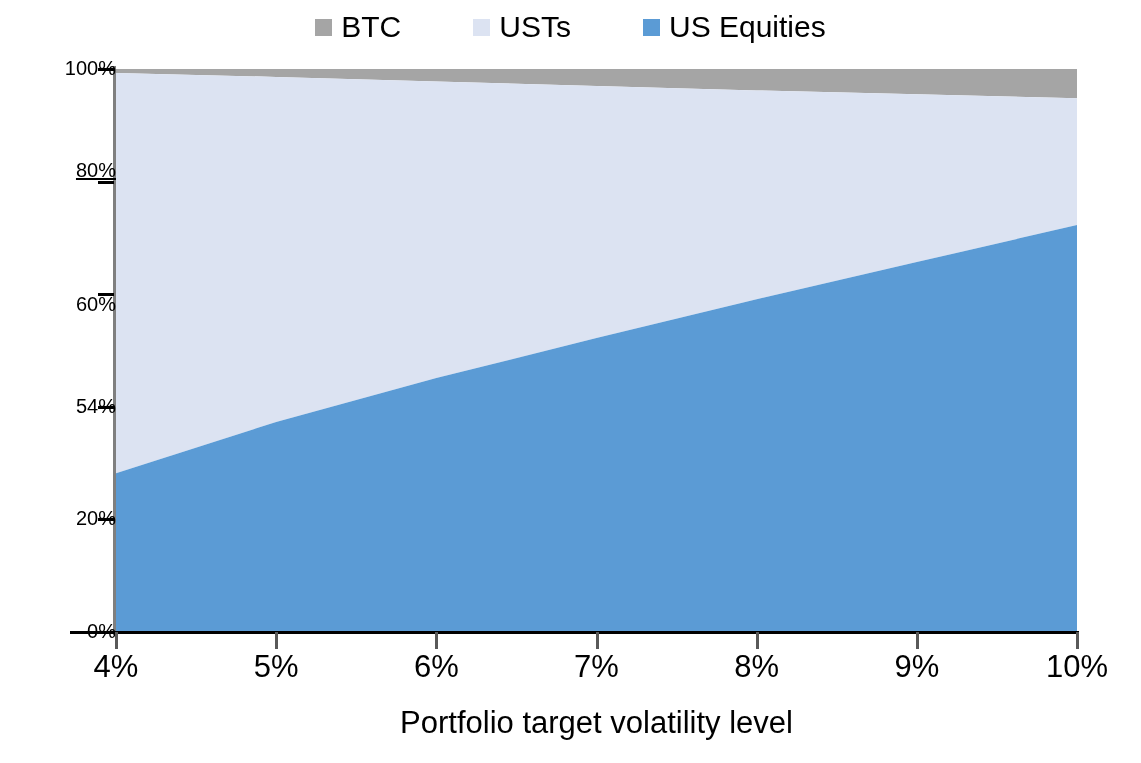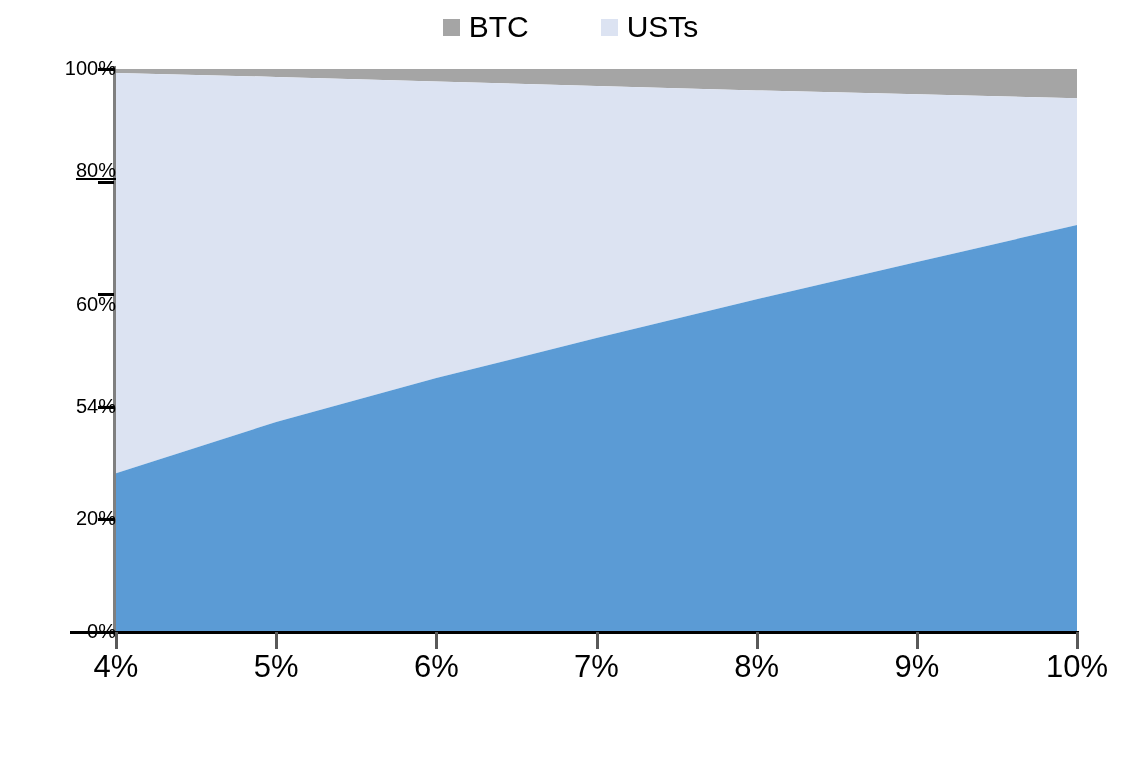--- a/index.html
+++ b/index.html
@@ -153,20 +153,24 @@
 <div id="chart-root">
 
   <div id="legend">
     <div class="legend-entry">
       <span class="legend-swatch" style="background:#a5a5a5;"></span>
       <span class="legend-label">BTC</span>
     </div>
     <div class="legend-entry">
       <span class="legend-swatch" style="background:#dce3f2;"></span>
       <span class="legend-label">USTs</span>
+    </div>
+    <div class="legend-entry">
+      <span class="legend-swatch" style="background:#5b9bd5;"></span>
+      <span class="legend-label">US Equities</span>
     </div>
   </div>
 
   <div id="plot-area">
     <svg id="plot-svg" viewBox="0 0 961 563" preserveAspectRatio="none">
       <polygon id="area-btc" fill="#a5a5a5" points="0.00,0.00 160.17,0.00 320.33,-0.00 480.50,0.00 640.67,0.00 800.83,0.00 961.00,0.00 961.00,29.28 800.83,25.34 640.67,21.39 480.50,16.89 320.33,12.39 160.17,7.88 0.00,3.94"></polygon>
       <polygon id="area-usts" fill="#dce3f2" points="0.00,3.94 160.17,7.88 320.33,12.39 480.50,16.89 640.67,21.39 800.83,25.34 961.00,29.28 961.00,155.95 800.83,193.11 640.67,230.27 480.50,269.11 320.33,309.09 160.17,353.00 0.00,404.23"></polygon>
       <polygon id="area-us-equities" fill="#5b9bd5" points="0.00,404.23 160.17,353.00 320.33,309.09 480.50,269.11 640.67,230.27 800.83,193.11 961.00,155.95 961.00,563.00 800.83,563.00 640.67,563.00 480.50,563.00 320.33,563.00 160.17,563.00 0.00,563.00"></polygon>
     </svg>
   </div>
@@ -199,14 +203,15 @@
       <div class="x-tick-mark" style="left: 595.5px;"></div>
       <div class="x-tick-label" style="left: 516.5px;">7%</div>
       <div class="x-tick-mark" style="left: 755.667px;"></div>
       <div class="x-tick-label" style="left: 676.667px;">8%</div>
       <div class="x-tick-mark" style="left: 915.833px;"></div>
       <div class="x-tick-label" style="left: 836.833px;">9%</div>
       <div class="x-tick-mark" style="left: 1076px;"></div>
       <div class="x-tick-label" style="left: 997px;">10%</div>
     </div>
 
+  <div id="x-axis-title">Portfolio target volatility level</div>
 
 </div>
 
 </body></html>

